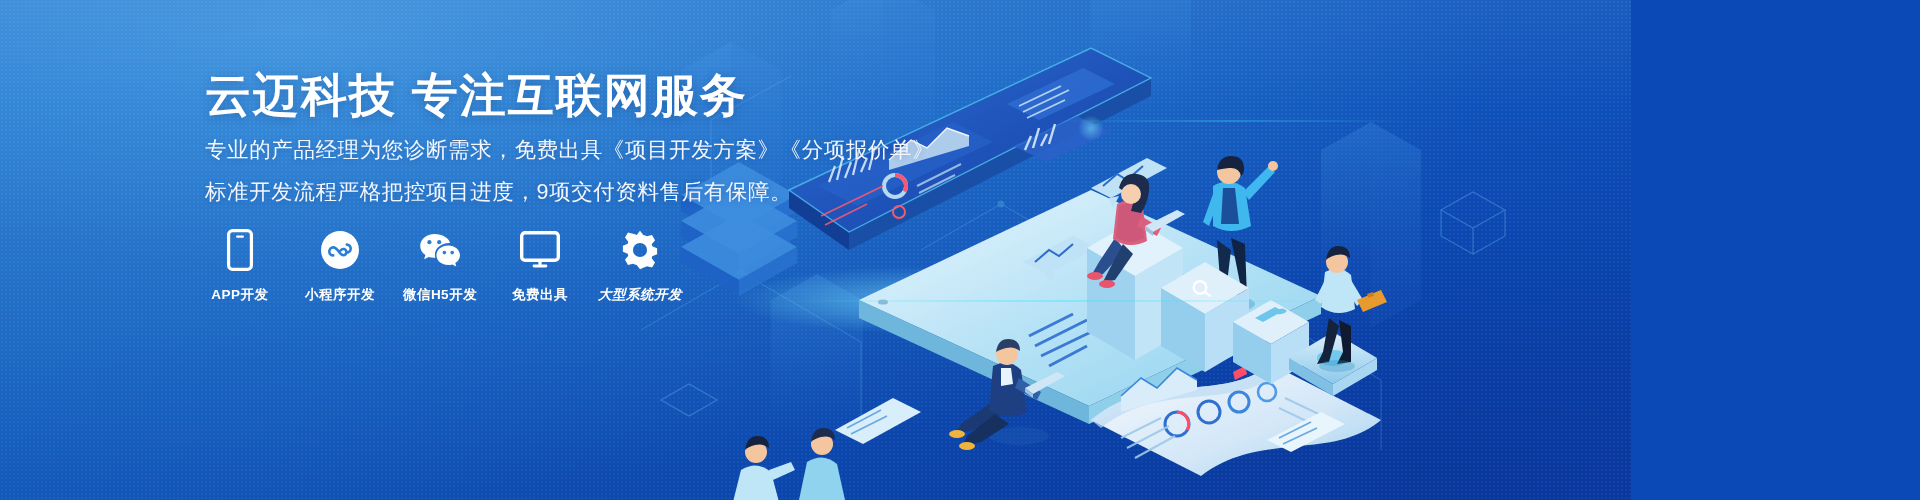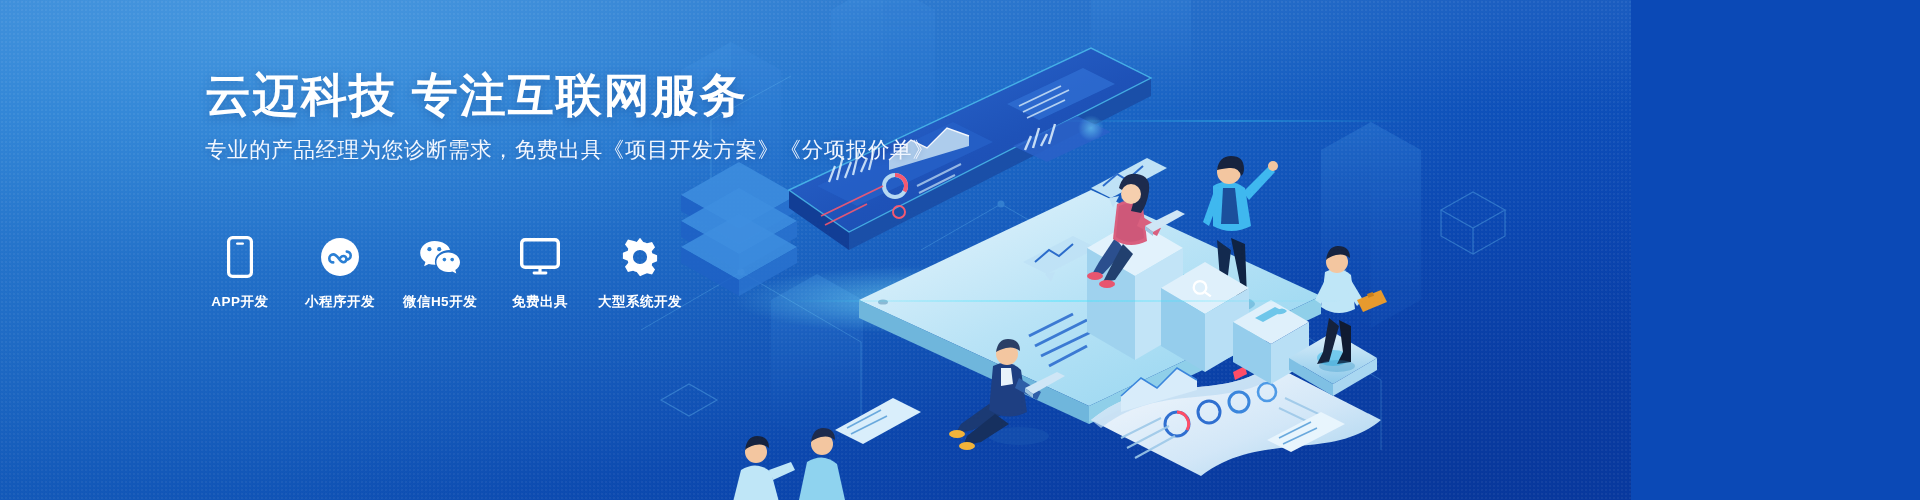--- a/index.html
+++ b/index.html
@@ -32,23 +32,23 @@
     text-shadow:0 2px 10px rgba(2,30,90,0.25);
   }
   .sub{margin-top:12px;}
   .sub p{
     margin:0 0 9px 0;font-size:21.5px;color:#f2f7ff;font-weight:400;
     letter-spacing:0.6px;line-height:1.5;white-space:nowrap;
     text-shadow:0 1px 6px rgba(2,30,90,0.22);
   }
 
   
-  .services{position:absolute;left:203px;top:235px;display:flex;align-items:center;z-index:6;}
+  .services{position:absolute;left:203px;top:228px;display:flex;align-items:center;z-index:6;}
   .svc{display:flex;flex-direction:column;align-items:center;width:74px;margin-right:26px;}
-  .svc:last-child{margin-right:0;}
+  .svc:last-child{margin-right:0;font-style:italic;}
   .svc .ico{height:44px;display:flex;align-items:center;justify-content:center;}
   .svc .lbl{
     margin-top:14px;font-size:13.5px;color:#ffffff;font-weight:700;
     letter-spacing:.5px;white-space:nowrap;
   }
   .svc svg{display:block;}
 
   
   .art{position:absolute;right:0;top:0;width:1010px;height:500px;z-index:3;overflow:hidden;}
   .art svg{position:absolute;right:0;top:0;}
@@ -397,20 +397,21 @@
     </svg>
   </div>
 
   <div class="tex"></div>
   <div class="vig"></div>
 
   <div class="copy">
     <h1 class="headline">云迈科技 专注互联网服务</h1>
     <div class="sub">
       <p>专业的产品经理为您诊断需求，免费出具《项目开发方案》《分项报价单》</p>
+      <p>标准开发流程严格把控项目进度，9项交付资料售后有保障。</p>
     </div>
   </div>
 
   <div class="services">
 
     <div class="svc">
       <div class="ico">
         <svg width="26" height="42" viewBox="0 0 26 42">
           <rect x="1.6" y="1.6" width="22.8" height="38.8" rx="4" ry="4" fill="none" stroke="#ffffff" stroke-width="3.2"></rect>
           <rect x="9" y="6.4" width="8" height="2.4" rx="1.2" fill="#ffffff"></rect>

